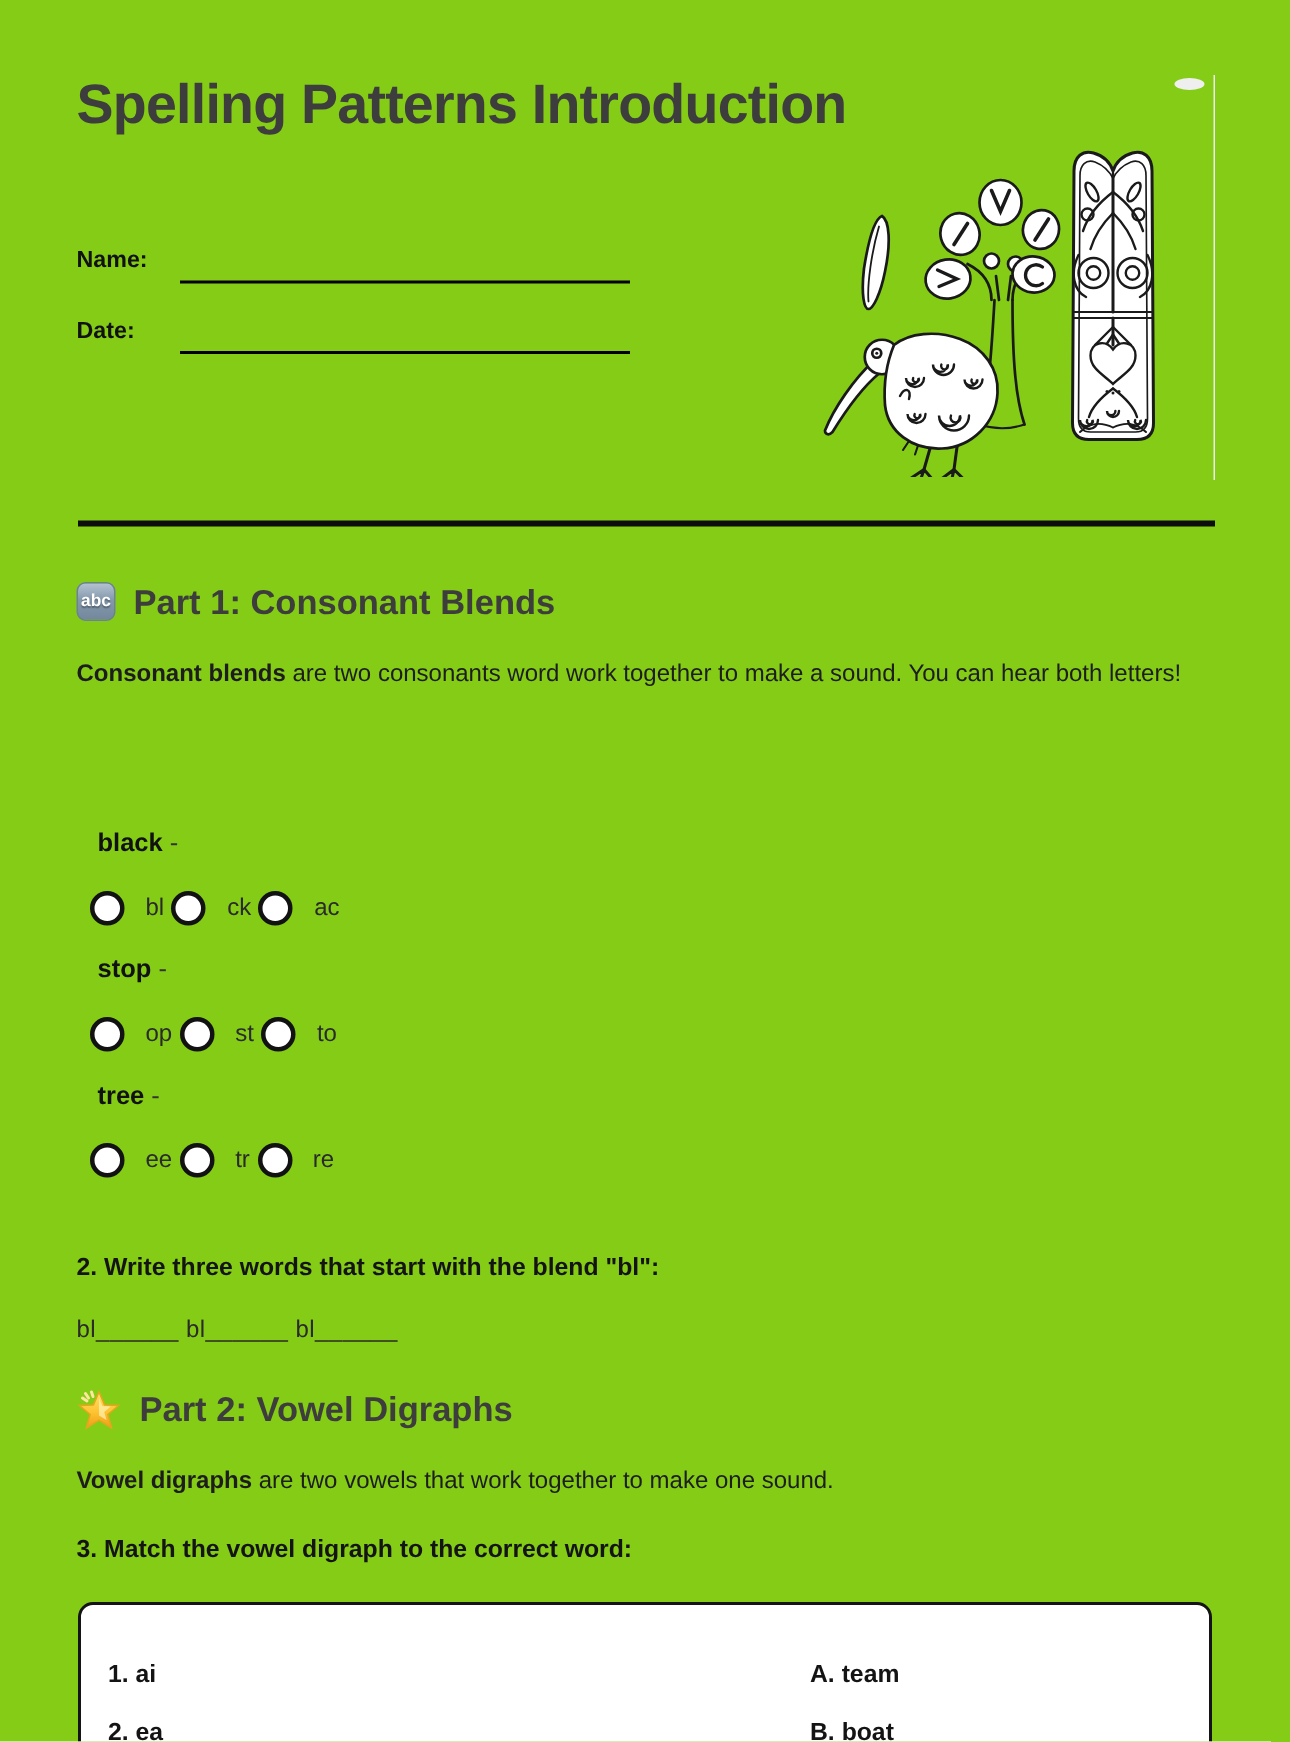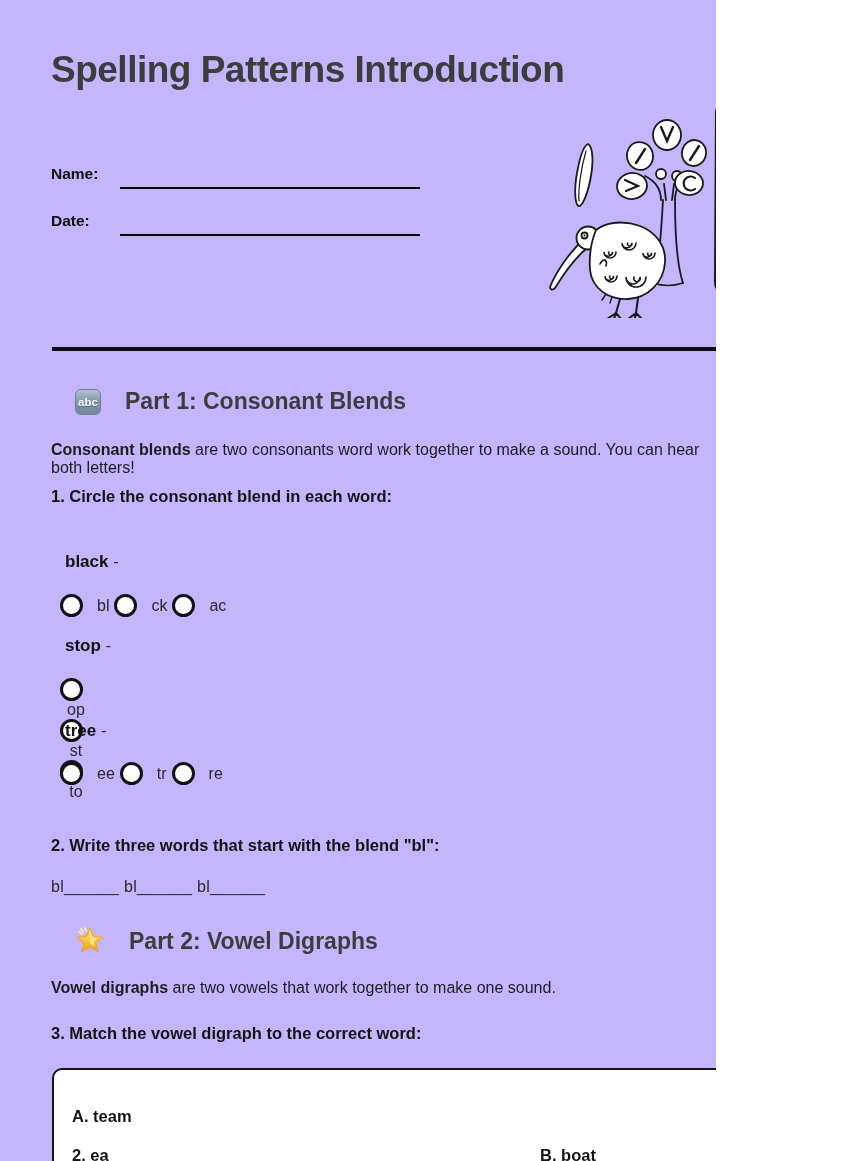--- a/index.html
+++ b/index.html
@@ -1,33 +1,33 @@
 <!DOCTYPE html>
 <html><head>
 <meta charset="utf-8">
 <style>
   * { margin:0; padding:0; box-sizing:border-box; }
   html,body { background:#ffffff; }
   .page {
-    position:relative; width:716px; height:1161px; background:#c4b5fd;
+    position:relative; width:860px; height:1161px; background:#84cc16;
     overflow:hidden; font-family:"Liberation Sans","DejaVu Sans",sans-serif;
     color:#1f1f1f;
   }
   .abs { position:absolute; }
   .title {
     left:51px; top:48px; width:520px;
     font-size:37px; line-height:44px; font-weight:bold; color:#3d3d3d;
     letter-spacing:-0.5px;
   }
   .field-label { font-size:15.5px; font-weight:bold; color:#111; }
   .field-line { height:0; border-top:2px solid #000; width:300px; }
   .rule { left:52px; top:347px; width:758px; height:4px; background:#0d0d0d; }
   .h2 {
-    display:flex; align-items:center; gap:24px;
-    font-size:23px; font-weight:bold; color:#3d3d3d;margin-left:24px;
+    display:flex; gap:12px;
+    font-size:23px; font-weight:bold; color:#3d3d3d;
   }
   .abc-icon {
     width:26px; height:26px; border-radius:6px; flex:0 0 26px;
     background:linear-gradient(180deg,#b3c2d1 0%, #8599ad 45%, #73889c 100%);
     border:1px solid #6d8195;
     display:flex; align-items:center; justify-content:center;
     color:#ffffff; font-size:11.5px; font-weight:bold;
     text-shadow:0 1px 1px rgba(0,0,0,.35);
   }
   .star-icon { width:30px; height:30px; flex:0 0 30px; }
@@ -161,34 +161,33 @@
 
   <h2 class="abs h2" style="left:51px; top:388px;">
     <span class="abc-icon">
       <span>abc</span>
     </span>
     <span>Part 1: Consonant Blends</span>
   </h2>
 
   <p class="abs body" style="left:51px; top:441px;"><b>Consonant blends</b><span> are two consonants word work together to make a sound. You can hear both letters!</span></p>
 
-  <p class="abs body q" style="left:51px; top:487px;">1. Circle the consonant blend in each word:</p>
 
   <div class="abs word-label" style="left:65px; top:552px;"><b>black</b><span class="dash"> -</span></div>
   <div class="abs radio-row" style="left:60px; top:594px;">
     <span class="radio"></span>
     <span class="opt">bl</span>
     <span class="radio"></span>
     <span class="opt">ck</span>
     <span class="radio"></span>
     <span class="opt">ac</span>
   </div>
 
   <div class="abs word-label" style="left:65px; top:636px;"><b>stop</b><span class="dash"> -</span></div>
-  <div class="abs radio-row" style="left:60px; top:678px;flex-direction:column;">
+  <div class="abs radio-row" style="left:60px; top:678px;">
     <span class="radio"></span>
     <span class="opt">op</span>
     <span class="radio"></span>
     <span class="opt">st</span>
     <span class="radio"></span>
     <span class="opt">to</span>
   </div>
 
   <div class="abs word-label" style="left:65px; top:721px;"><b>tree</b><span class="dash"> -</span></div>
   <div class="abs radio-row" style="left:60px; top:762px;">
@@ -218,20 +217,21 @@
     </svg>
     <span>Part 2: Vowel Digraphs</span>
   </h2>
 
   <p class="abs body" style="left:51px; top:979px;"><b>Vowel digraphs</b><span> are two vowels that work together to make one sound.</span></p>
 
   <p class="abs body q" style="left:51px; top:1024px;">3. Match the vowel digraph to the correct word:</p>
 
   <div class="abs match-box">
     <div class="match-row">
+      <span class="match-left">1. ai</span>
       <span class="match-right">A. team</span>
     </div>
     <div class="match-row">
       <span class="match-left">2. ea</span>
       <span class="match-right">B. boat</span>
     </div>
   </div>
 
 </div>
 

